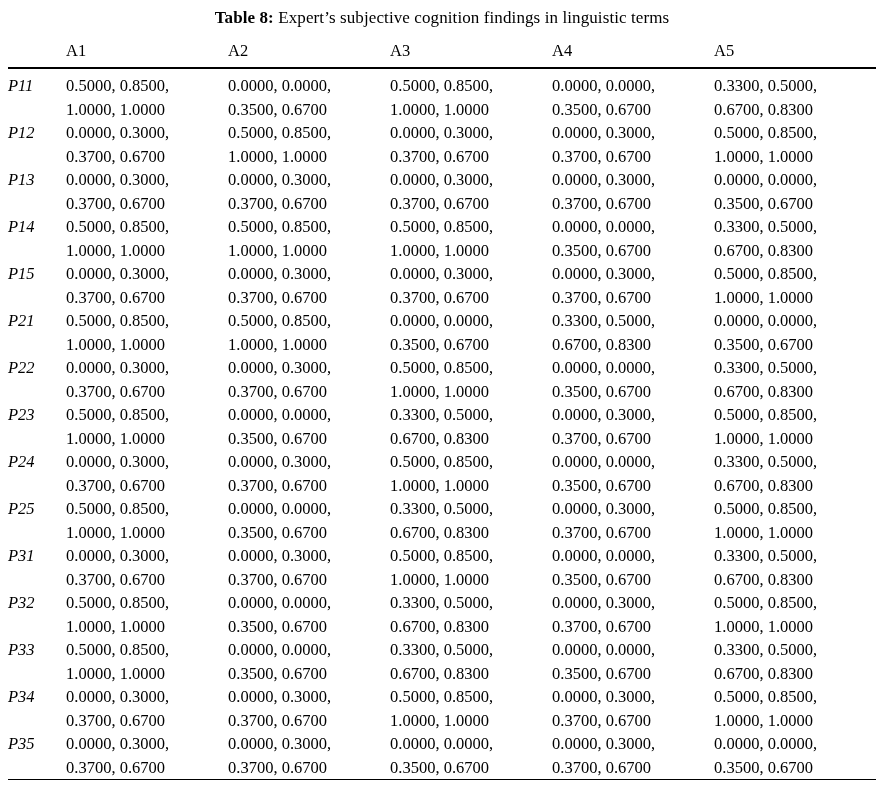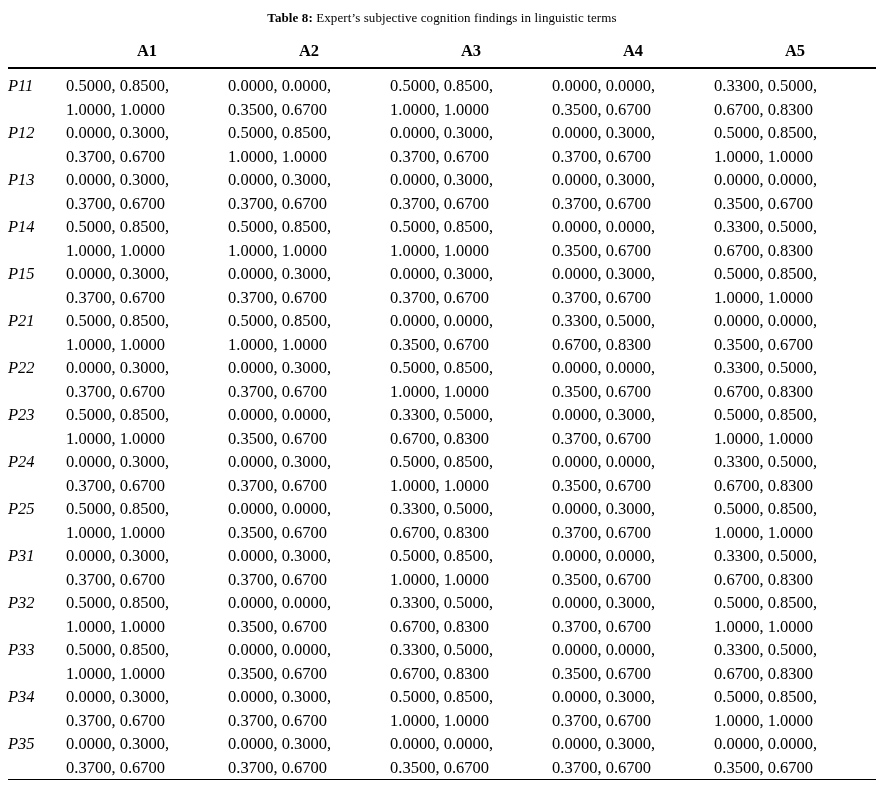--- a/index.html
+++ b/index.html
@@ -16,21 +16,21 @@
   }
   .page {
     position: relative;
     width: 884px;
     height: 810px;
     box-sizing: border-box;
     padding: 6px 8px 0 8px;
   }
   .caption {
     text-align: center;
-    font-size: 13px;
+    font-size: 17px;
     line-height: 20px;
     margin: 2px 0 8px 0;
     letter-spacing: 0.1px;
   }
   .caption .lbl {
     font-weight: bold;
   }
   table.tbl {
     border-collapse: collapse;
     width: 868px;
@@ -48,22 +48,22 @@
     border-top: 1.1px solid #000;
     height: 0;
     padding: 0;
   }
   .rule-bot td {
     border-top: 1.6px solid #000;
     height: 0;
     padding: 0;
   }
   thead th {
-    font-weight: bold;
-    text-align: center;
+    font-weight: normal;
+    text-align: left;
     padding: 5px 0 6px 0;
     font-size: 16.5px;
     vertical-align: bottom;
   }
   tbody td {
     vertical-align: top;
     padding: 0;
     font-size: 16.5px;
     line-height: 23.5px;
     white-space: nowrap;

